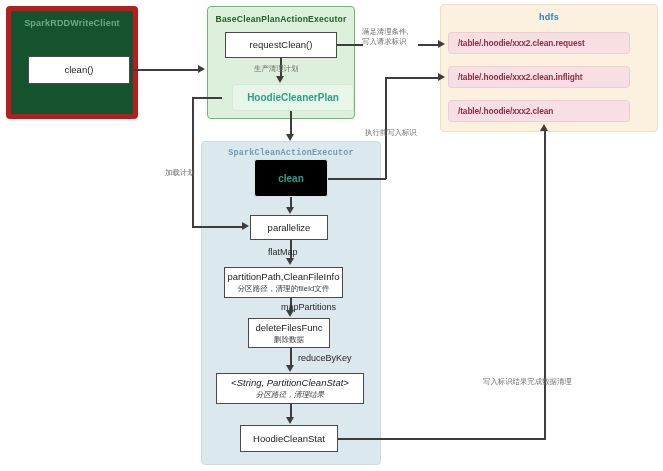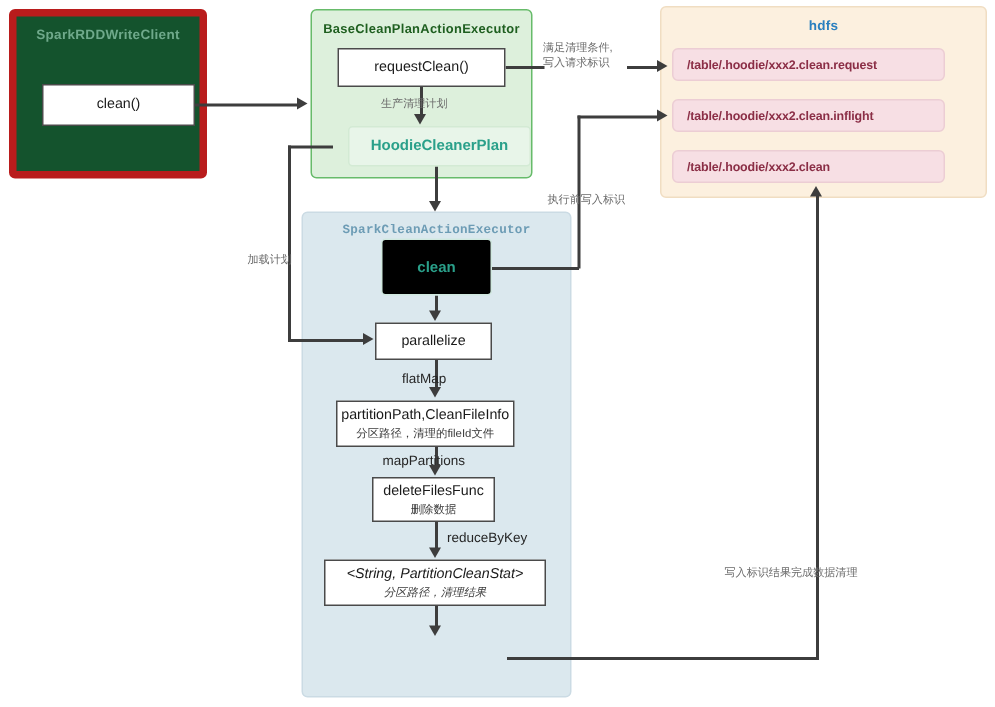--- a/index.html
+++ b/index.html
@@ -150,21 +150,21 @@
     white-space: nowrap;
   }
   .edge-label.cn { color: #6b6b6b; }
   .edge-label.op { color: #262626; font-size: 9px; }
 
   #lbl-produce-plan { left: 254px; top: 64px; }
   #lbl-meet-cond    { left: 362px; top: 27px; }
   #lbl-before-exec  { left: 365px; top: 128px; }
   #lbl-load-plan    { left: 165px; top: 168px; }
   #lbl-flatmap      { left: 268px; top: 246px; }
-  #lbl-mappartitions{ left: 243px; top: 301px; padding-left: 12px; }
+  #lbl-mappartitions{ left: 269px; top: 301px; padding-left: 12px; }
   #lbl-reducebykey  { left: 262px; top: 352px; padding-left: 36px; }
   #lbl-write-done   { left: 483px; top: 377px; }
 
   
   .seg {
     position: absolute;
     background: #3d3d3d;
   }
   .seg.h { height: 1.6px; }
   .seg.v { width: 1.6px; }
@@ -280,20 +280,23 @@
   <div class="box" id="box-deletefiles">
     <div>deleteFilesFunc</div>
     <div class="sub">删除数据</div>
   </div>
 
   <div class="box" id="box-partitioncleanstat">
     <div>&lt;String, PartitionCleanStat&gt;</div>
     <div class="sub">分区路径，清理结果</div>
   </div>
 
+  <div class="box" id="box-hoodiecleanstat">
+    <div>HoodieCleanStat</div>
+  </div>
 
   <div class="hdfs-chip" id="chip-request">
     <span>/table/.hoodie/xxx2.clean.request</span>
   </div>
   <div class="hdfs-chip" id="chip-inflight">
     <span>/table/.hoodie/xxx2.clean.inflight</span>
   </div>
   <div class="hdfs-chip" id="chip-clean">
     <span>/table/.hoodie/xxx2.clean</span>
   </div>

